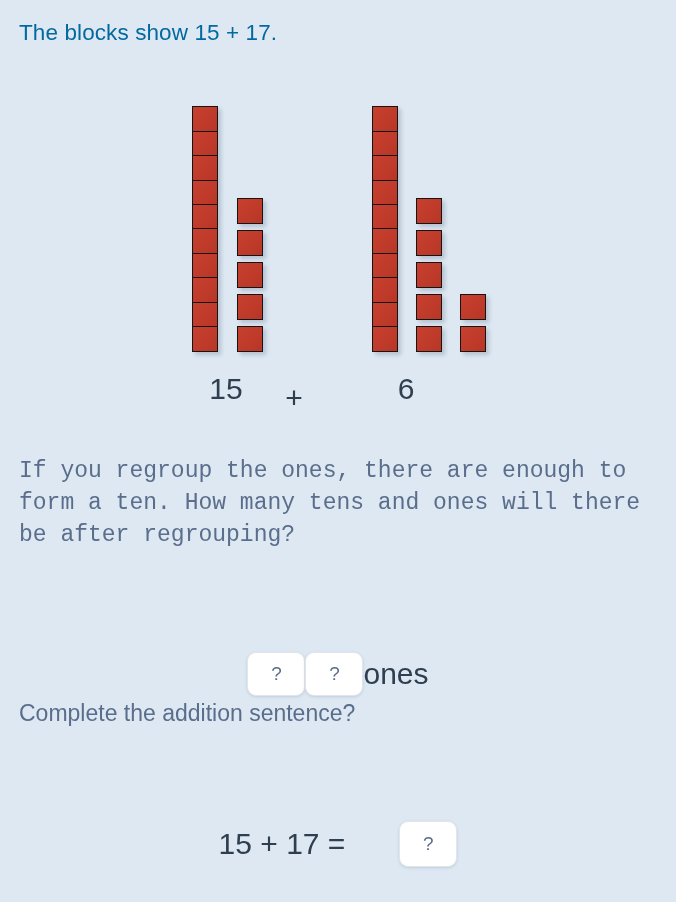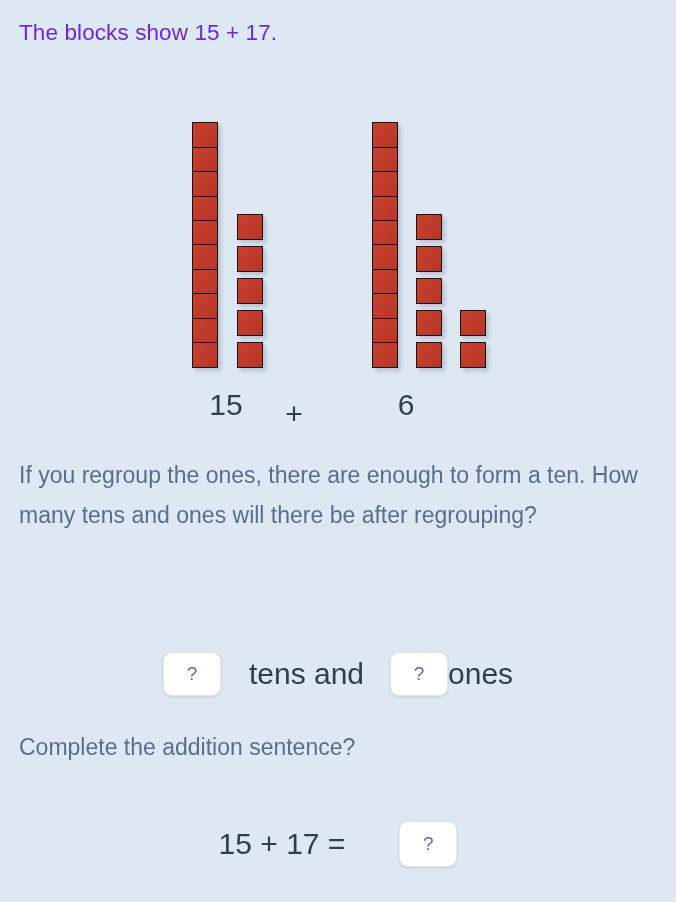--- a/index.html
+++ b/index.html
@@ -21,30 +21,30 @@
     height: 902px;
     box-sizing: border-box;
   }
 
   
   .prompt-header {
     position: absolute;
     left: 19px;
     top: 20px;
     font-size: 22.5px;
-    color: #6d28d9;
+    color: #0369a1;
     letter-spacing: 0.1px;
     white-space: nowrap;
   }
 
   
   .blocks-area {
     position: absolute;
     left: 0;
-    top: 100px;
+    top: 84px;
     width: 676px;
     height: 330px;
   }
 
   .block-group {
     position: absolute;
     top: 0;
     height: 330px;
   }
   .block-group.group-a { left: 184px; width: 110px; }
@@ -113,22 +113,23 @@
     line-height: 1;
   }
 
   
   .question-text {
     position: absolute;
     left: 19px;
     top: 455px;
     width: 648px;
     font-size: 23px;
-    line-height: 40px;
+    line-height: 32px;
     color: #5a6e8c;
+    font-family: Liberation Mono, monospace;
   }
 
   
   .regroup-row {
     position: absolute;
     left: 0;
     top: 645px;
     width: 676px;
     height: 58px;
     display: flex;
@@ -159,21 +160,21 @@
     white-space: nowrap;
   }
 
   .regroup-row .lbl-tens { margin: 0 26px 0 28px; }
   .regroup-row .lbl-ones { }
 
   
   .sentence-prompt {
     position: absolute;
     left: 19px;
-    top: 734px;
+    top: 700px;
     font-size: 23px;
     color: #5a6e8c;
     white-space: nowrap;
   }
 
   
   .equation-row {
     position: absolute;
     left: 0;
     top: 816px;
@@ -254,21 +255,20 @@
         <div class="cube"></div>
       </div>
       <div class="group-label">6</div>
     </div>
   </div>
 
   <div class="question-text">If you regroup the ones, there are enough to form a ten. How many tens and ones will there be after regrouping?</div>
 
   <div class="regroup-row">
     <div class="answer-box">?</div>
-    <div class="inline-label lbl-tens">tens and</div>
     <div class="answer-box">?</div>
     <div class="inline-label lbl-ones">ones</div>
   </div>
 
   <div class="sentence-prompt">Complete the addition sentence?</div>
 
   <div class="equation-row">
     <div class="equation-text">15 + 17  =</div>
     <div class="answer-box">?</div>
   </div>

